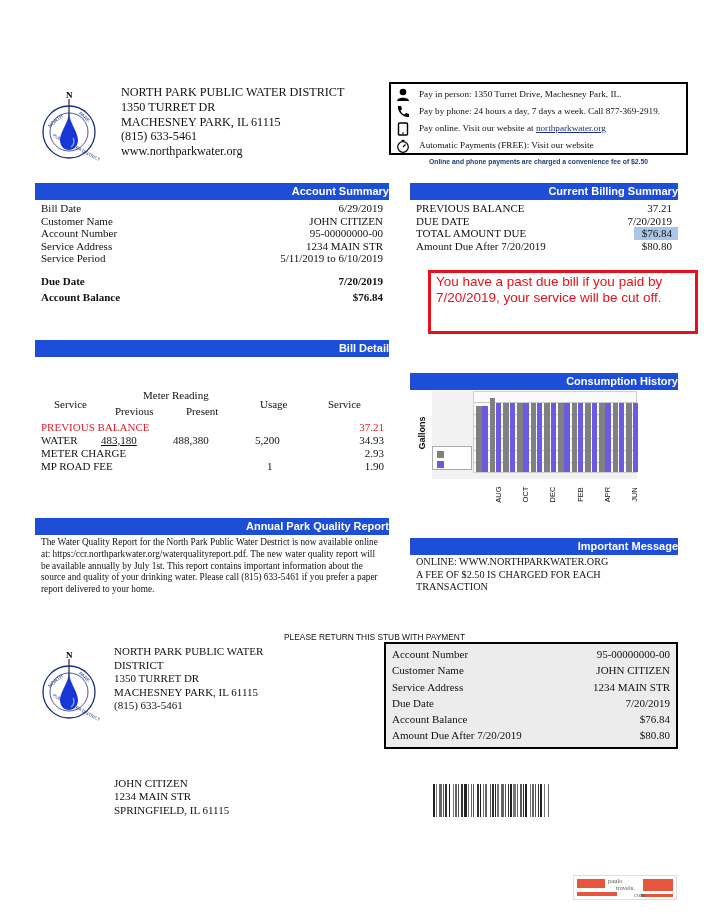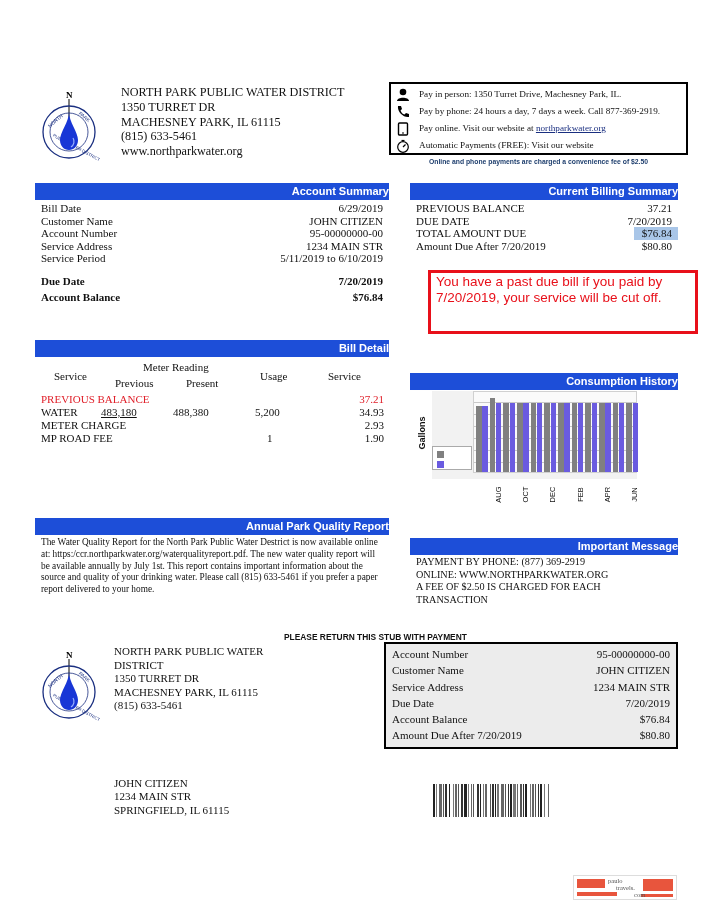--- a/index.html
+++ b/index.html
@@ -155,21 +155,21 @@
     <div class="row">
         <span>Amount Due After 7/20/2019</span>
         <span style="padding-right:6px;">$80.80</span>
       </div>
   </div>
 </div>
 <div class="abs alertbox" style="left:428px;top:270px;width:270px;height:64px;">You have a past due bill if you paid by 7/20/2019, your service will be cut off.</div>
 
 <div class="abs" style="left:35px;top:340px;width:354px;">
   <div class="hdr">Bill Detail</div>
-  <div class="bd" style="position:relative;height:92px;">
+  <div class="bd" style="position:relative;height:92px;margin-top:28px;">
     <span class="abs" style="left:19px;top:13px;">Service</span>
     <span class="abs" style="left:108px;top:4px;">Meter Reading</span>
     <span class="abs" style="left:80px;top:20px;">Previous</span>
     <span class="abs" style="left:151px;top:20px;">Present</span>
     <span class="abs" style="left:225px;top:13px;">Usage</span>
     <span class="abs" style="left:293px;top:13px;">Service</span>
 
     <div class="abs" style="left:6px;top:36px;width:343px;">
       <div class="bd-row red">
         <span style="left:0;">PREVIOUS BALANCE</span>
@@ -251,28 +251,27 @@
   </div>
 
 <div class="abs" style="left:35px;top:518px;width:354px;">
   <div class="hdr">Annual Park Quality Report</div>
   <div class="serif" style="font-size:9.3px;line-height:11.8px;padding:2px 6px 0 6px;">The Water Quality Report for the North Park Public Water Destrict is now available online at: https:/ccr.northparkwater.org/waterqualityreport.pdf. The new water quality report will be available annually by July 1st. This report contains important information about the source  and quality of your drinking water. Please call (815) 633-5461 if you prefer a paper report delivered to your home.</div>
 </div>
 
 <div class="abs" style="left:410px;top:538px;width:268px;">
   <div class="hdr">Important Message</div>
   <div class="serif" style="font-size:10.2px;line-height:12.6px;padding:1px 6px 0 6px;">
-    <div>PAYMENT BY PHONE: (877) 369-2919</div>
     <div>ONLINE: WWW.NORTHPARKWATER.ORG</div>
     <div>A FEE OF $2.50 IS CHARGED FOR EACH</div>
     <div>TRANSACTION</div>
   </div>
 </div>
 
-<div class="abs sans" style="left:284px;top:632px;font-size:8.4px;font-weight:bold;">PLEASE RETURN THIS STUB WITH PAYMENT</div>
+<div class="abs sans" style="left:284px;top:632px;font-size:8.4px;font-weight:normal;">PLEASE RETURN THIS STUB WITH PAYMENT</div>
 
 <div class="abs logo" style="left:38px;top:648px;">
   <svg width="62" height="74" viewBox="0 0 62 74">
     <text x="28" y="10" font-size="9" font-weight="bold" font-family="Liberation Serif, serif" fill="#000">N</text>
     <line x1="31" y1="11" x2="31" y2="30" stroke="#000" stroke-width="1"></line>
     <circle cx="31" cy="44" r="26" fill="none" stroke="#1a2f80" stroke-width="1.3"></circle>
     <circle cx="31" cy="44" r="19" fill="none" stroke="#1a2f80" stroke-width="0.8"></circle>
     <text x="11" y="38" font-size="5" font-family="Liberation Sans, sans-serif" fill="#1a2f80" transform="rotate(-40 14 38)">NORTH</text>
     <text x="38" y="28" font-size="5" font-family="Liberation Sans, sans-serif" fill="#1a2f80" transform="rotate(40 42 30)">PARK</text>
     <text x="9" y="58" font-size="4.3" font-family="Liberation Sans, sans-serif" fill="#1a2f80" transform="rotate(28 31 64)">PUBLIC WATER DISTRICT</text>

